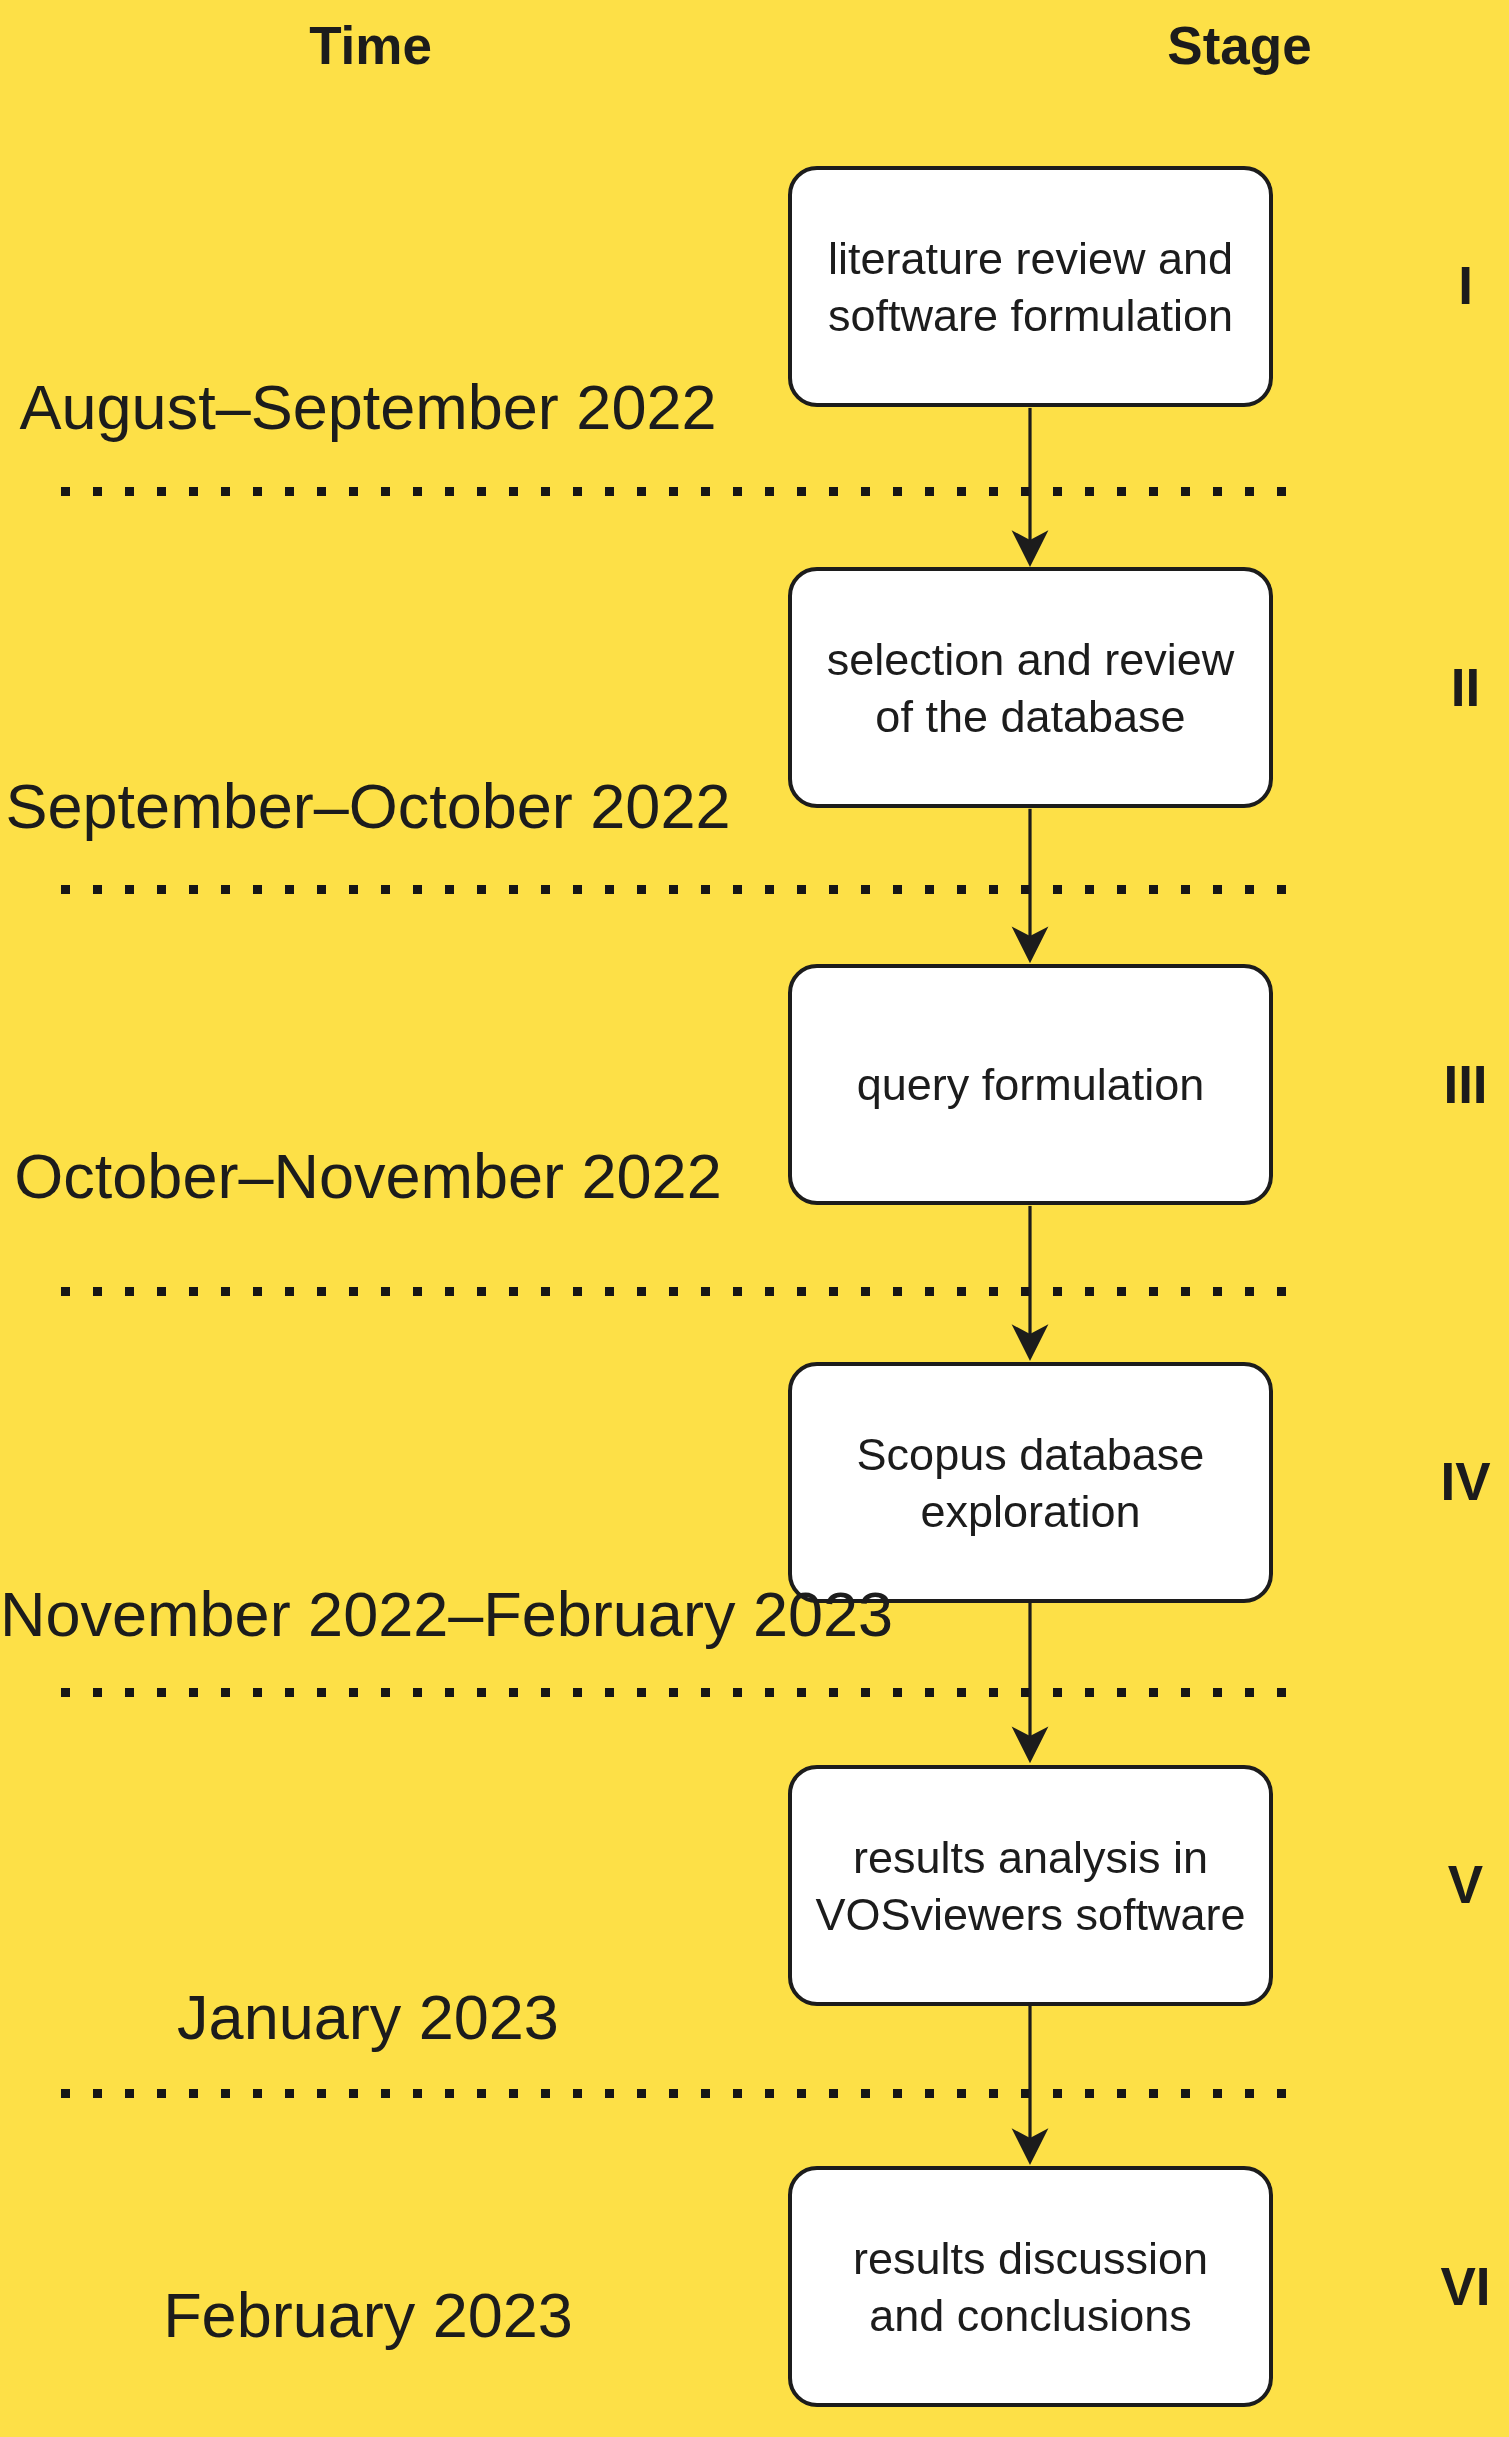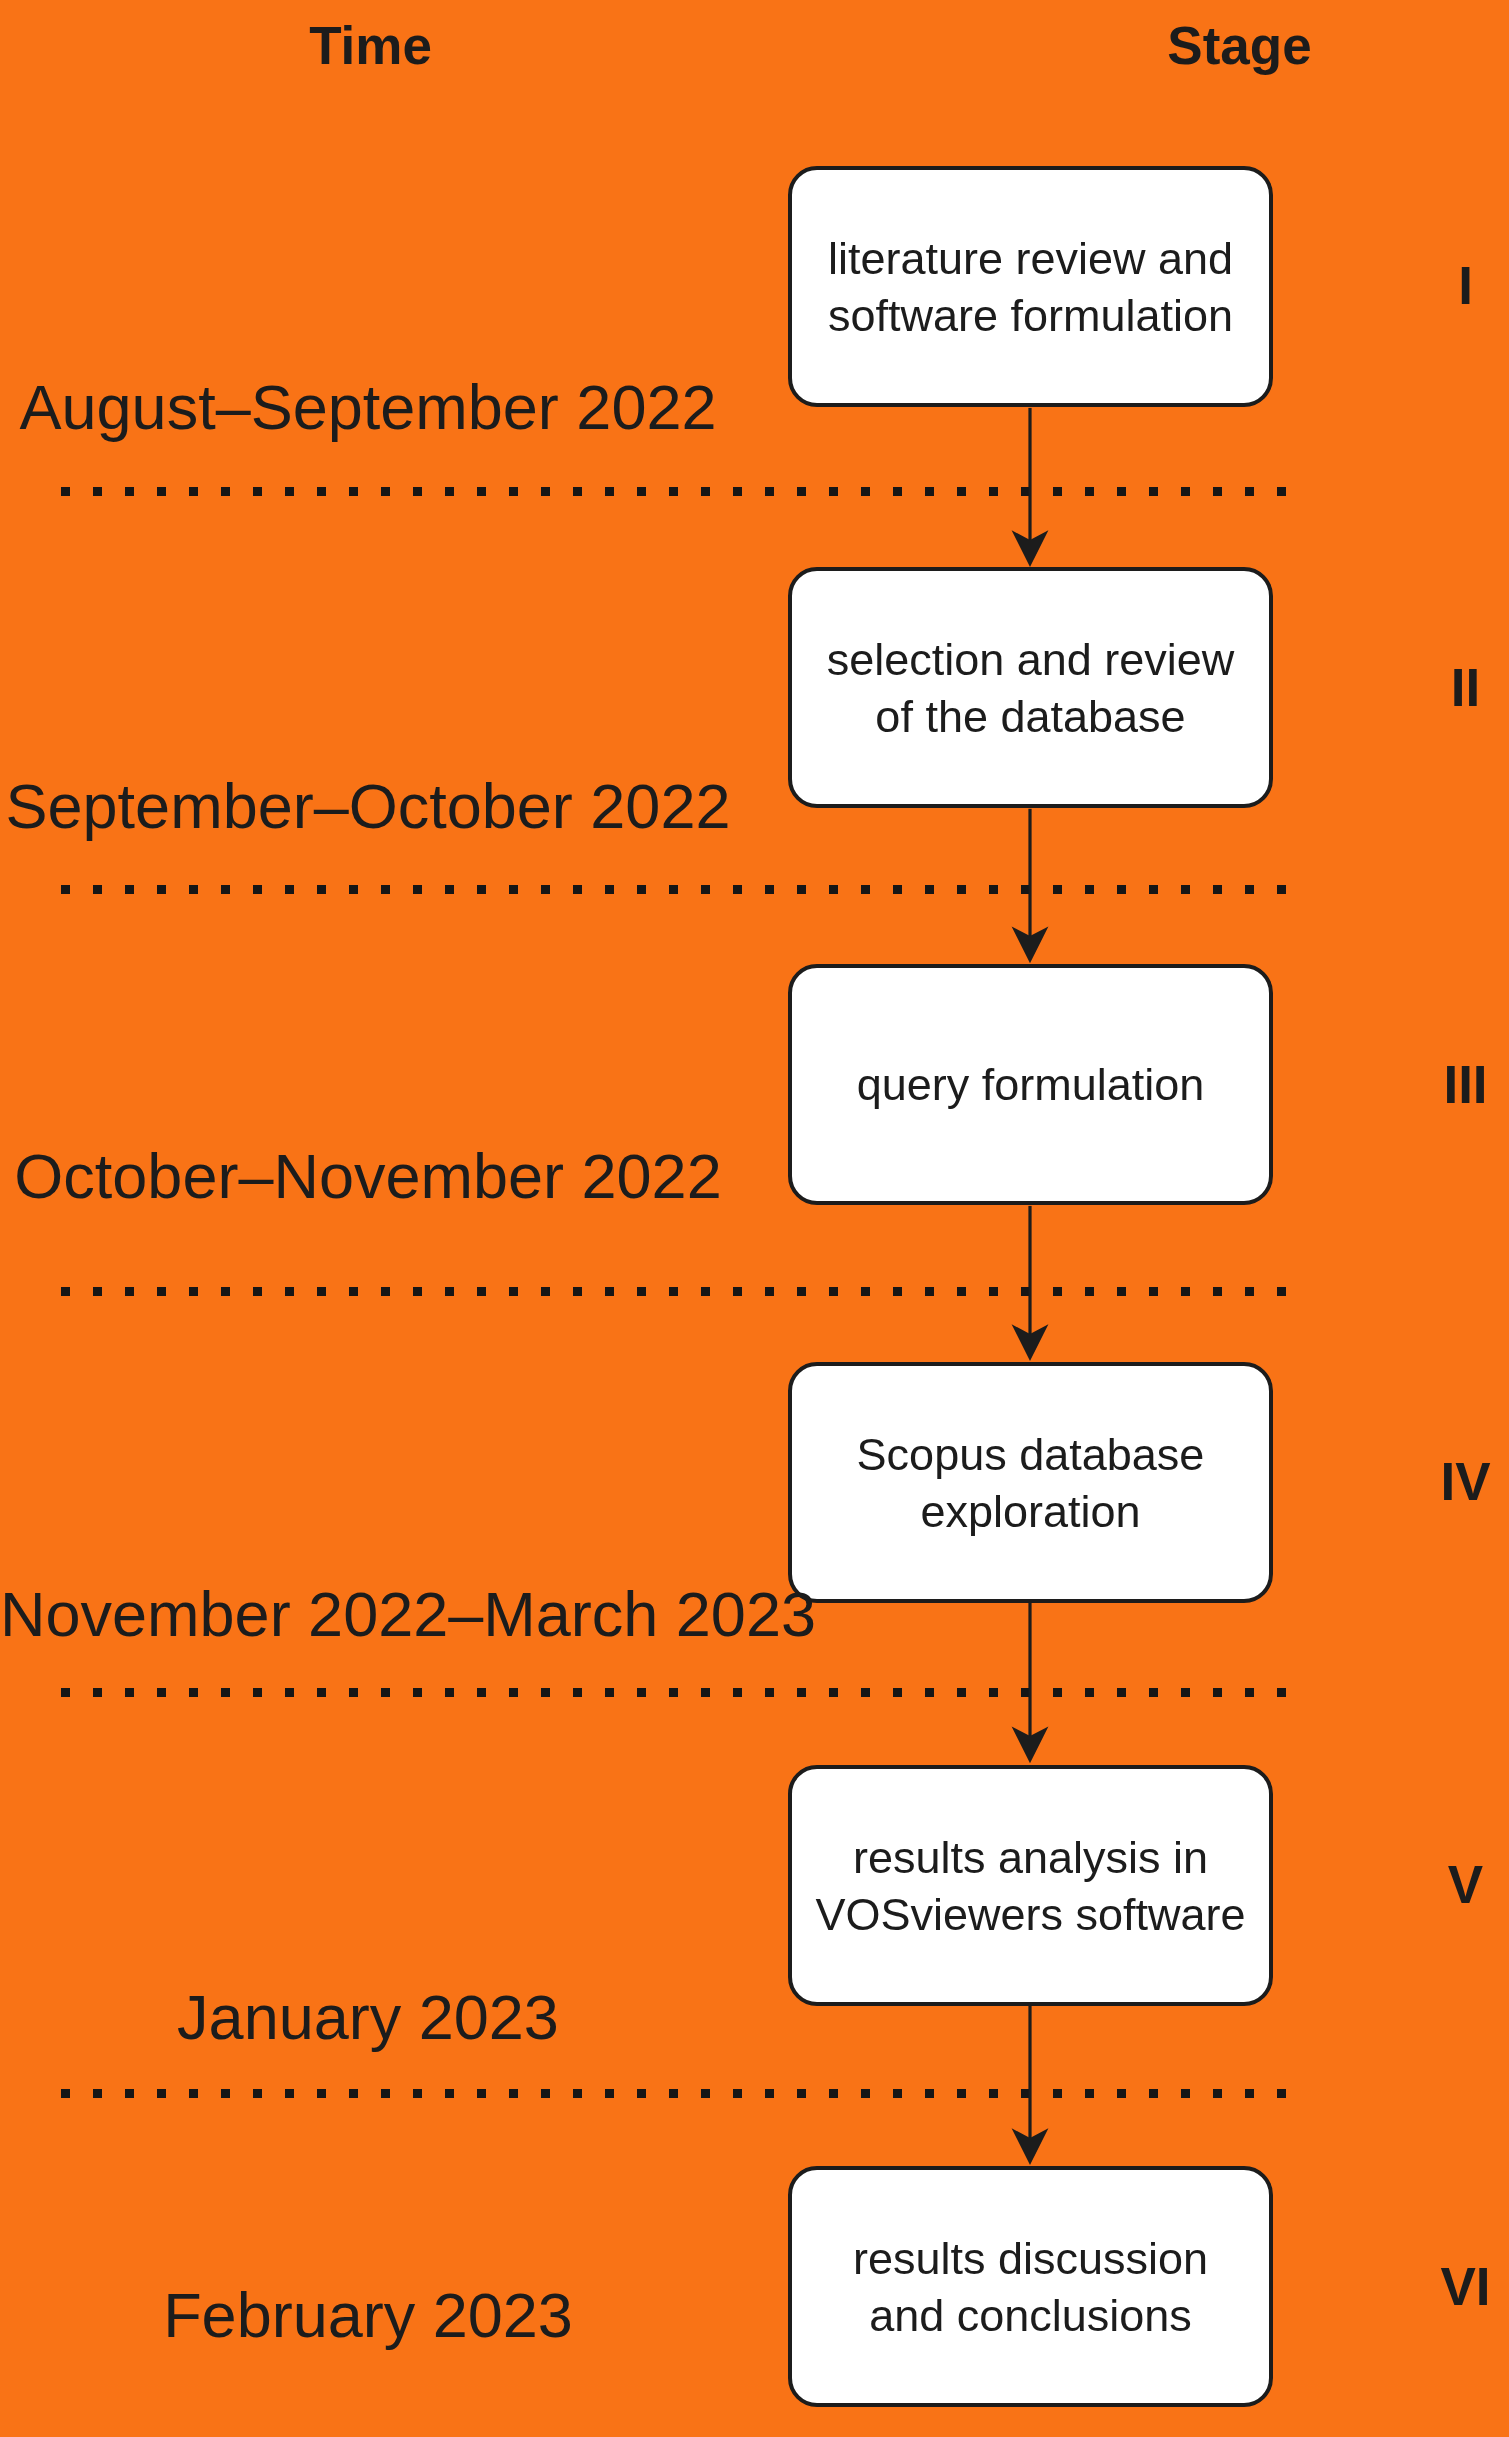--- a/index.html
+++ b/index.html
@@ -1,20 +1,20 @@
 <!DOCTYPE html>
 <html style="font-size:13px"><head>
 <meta charset="utf-8">
 <style>
   html, body { margin: 0; padding: 0; background: #ffffff; }
   .canvas {
     position: relative;
     width: 1510px;
     height: 2438px;
-    background: #f97316;
+    background: #fde047;
     font-family: "Liberation Sans", "DejaVu Sans", sans-serif;
     color: #1c1c1c;
     overflow: hidden;
   }
   .hdr {
     position: absolute;
     top: 9.7px;
     width: 323px;
     text-align: center;
     font-size: 53px;
@@ -119,21 +119,21 @@
 of the database</div>
   <div class="date d1">September–October 2022</div>
   <div class="numeral n1">II</div>
 
   <div class="box b2">query formulation</div>
   <div class="date d2">October–November 2022</div>
   <div class="numeral n2">III</div>
 
   <div class="box b3">Scopus database
 exploration</div>
-  <div class="date d3">November 2022–March 2023</div>
+  <div class="date d3">November 2022–February 2023</div>
   <div class="numeral n3">IV</div>
 
   <div class="box b4">results analysis in
 VOSviewers software</div>
   <div class="date d4">January 2023</div>
   <div class="numeral n4">V</div>
 
   <div class="box b5">results discussion
 and conclusions</div>
   <div class="date d5">February 2023</div>

